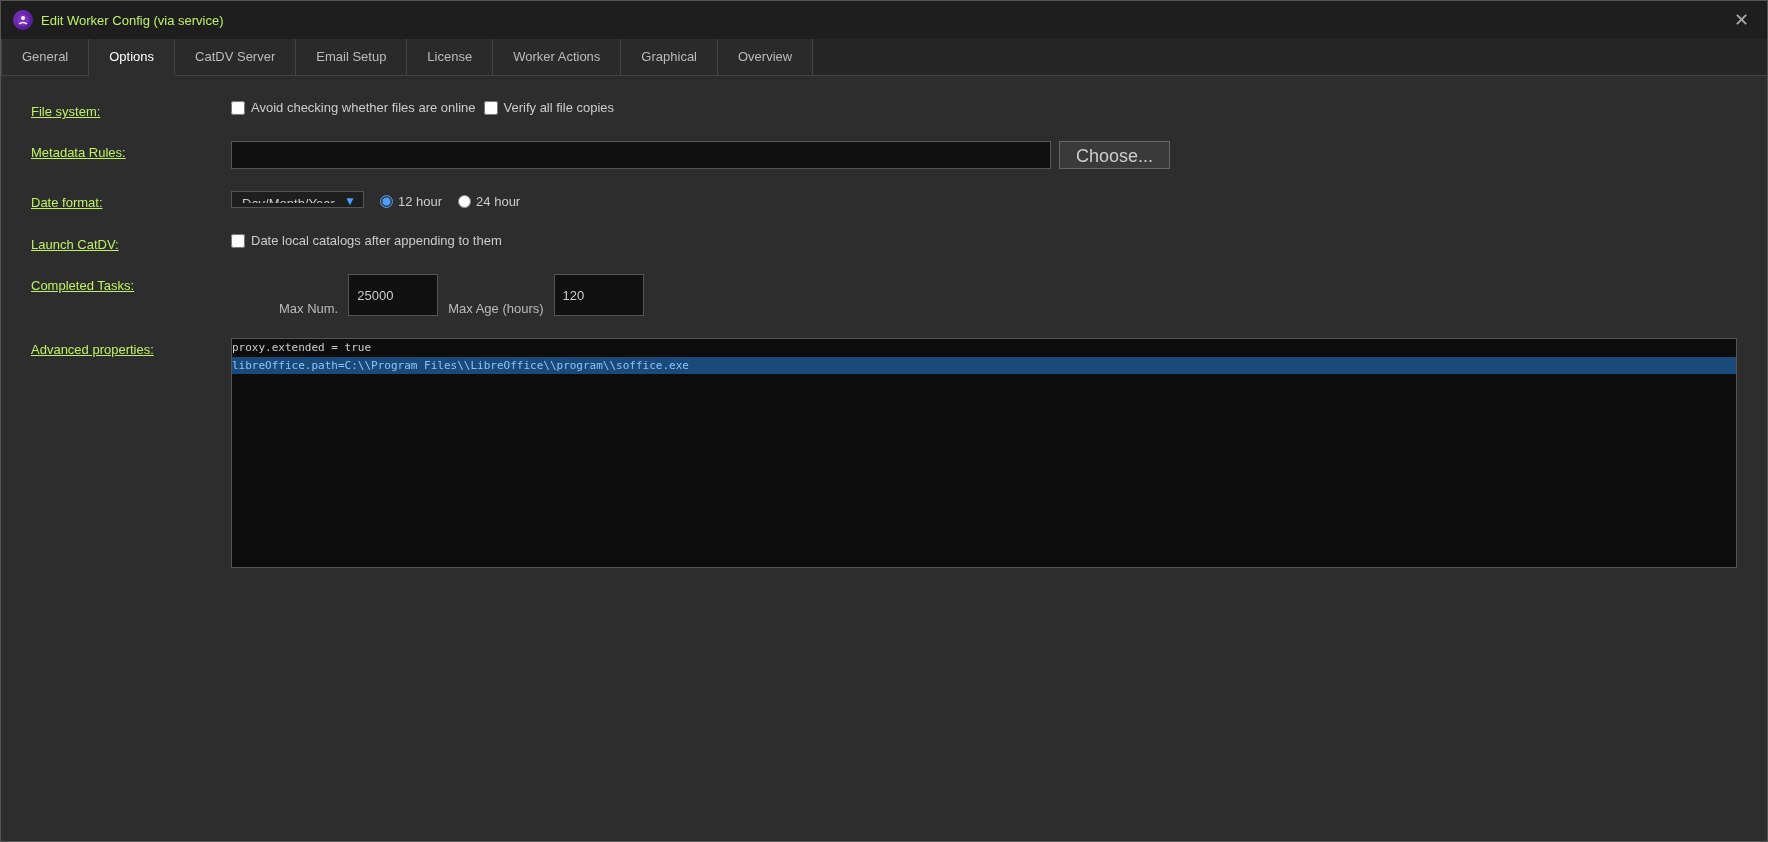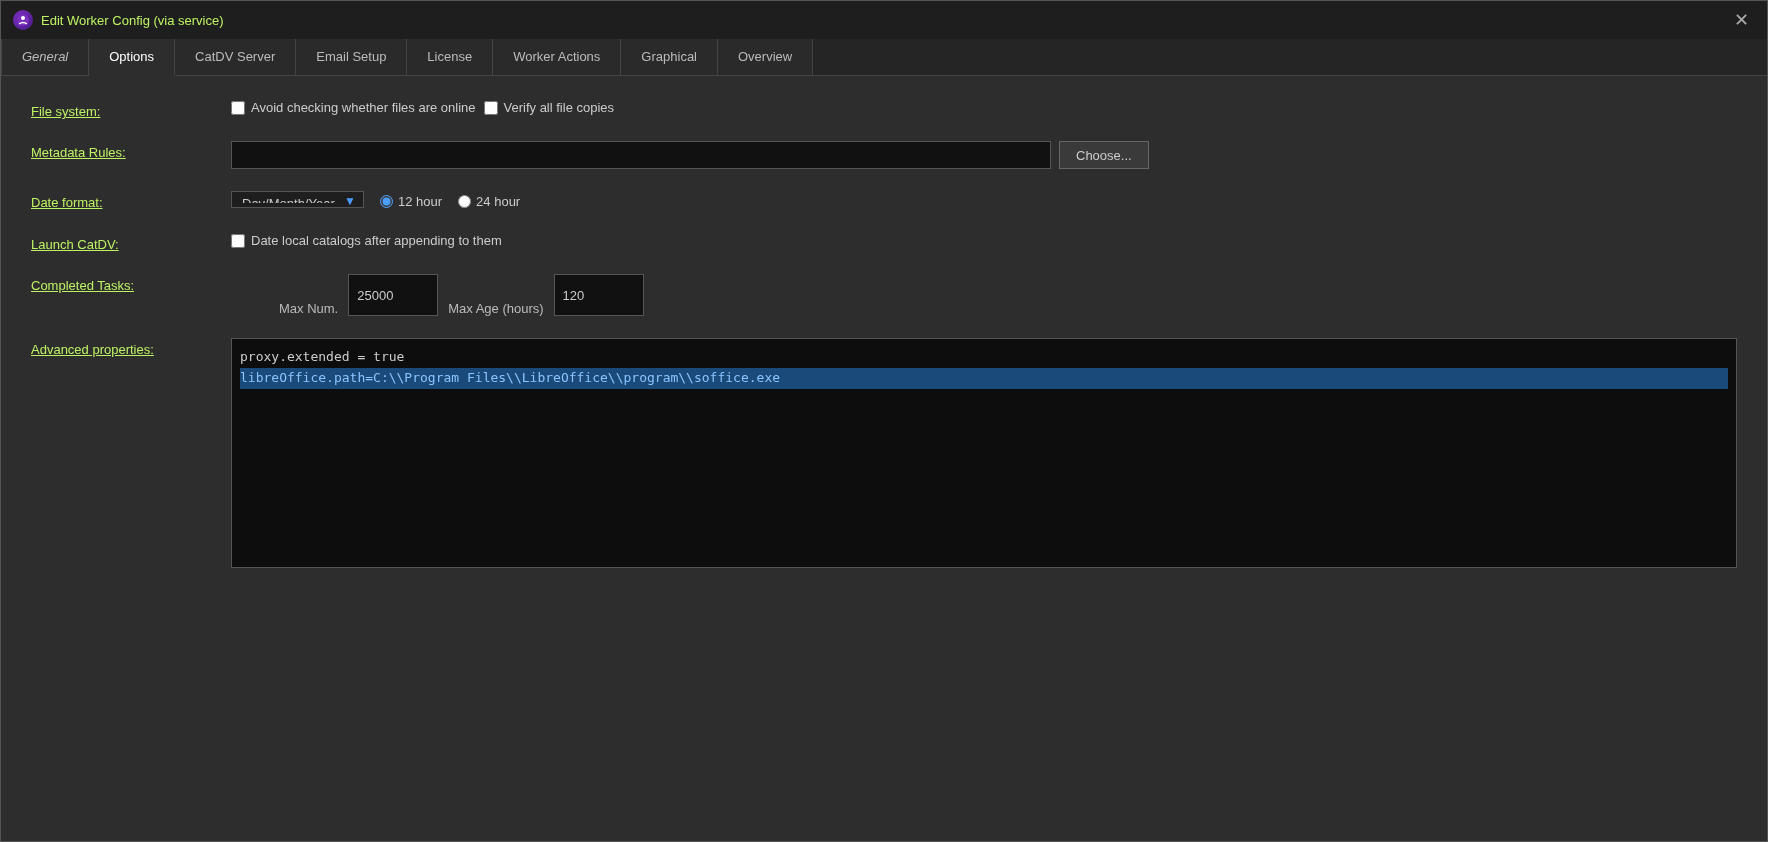--- a/index.html
+++ b/index.html
@@ -75,21 +75,21 @@
       white-space: nowrap;
       font-size: 13px;
       background: #2a2a2a;
     }
     .tab.active {
       background: #2d2d2d;
       color: #fff;
       border-bottom: 2px solid #2d2d2d;
       margin-bottom: -1px;
     }
-    .tab:first-child { border-left: 1px solid #444; font-style: italic; }
+    .tab:first-child { border-left: 1px solid #444; }
 
     
     .content {
       flex: 1;
       padding: 24px 30px;
       overflow-y: auto;
     }
 
     
     .form-row {
@@ -139,21 +139,21 @@
     }
     .metadata-input {
       flex: 1;
       max-width: 820px;
     }
     .choose-btn {
       background: #3a3a3a;
       border: 1px solid #666;
       color: #ccc;
       padding: 4px 16px;
-      font-size: 13px;
+      font-size: 18px;
       cursor: pointer;
       height: 28px;
       white-space: nowrap;
     }
 
     
     .date-format-controls {
       display: flex;
       align-items: center;
       gap: 16px;
@@ -229,22 +229,21 @@
     .normal-line {
       display: block;
       color: #ccc;
     }
 
     
     .fake-textarea {
       background: #0d0d0d;
       border: 1px solid #555;
       font-family: 'Consolas', monospace;
-      font-size: 13px;
-      padding: 8px;
+      font-size: 11px;
       width: 100%;
       height: 230px;
       overflow-y: auto;
       line-height: 1.6;
     }
   </style>
 </head>
 <body>
 
 <div class="window">

